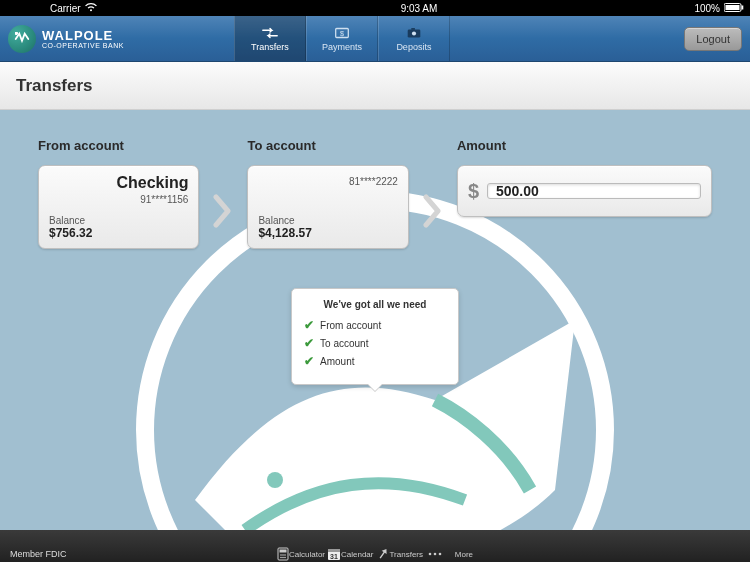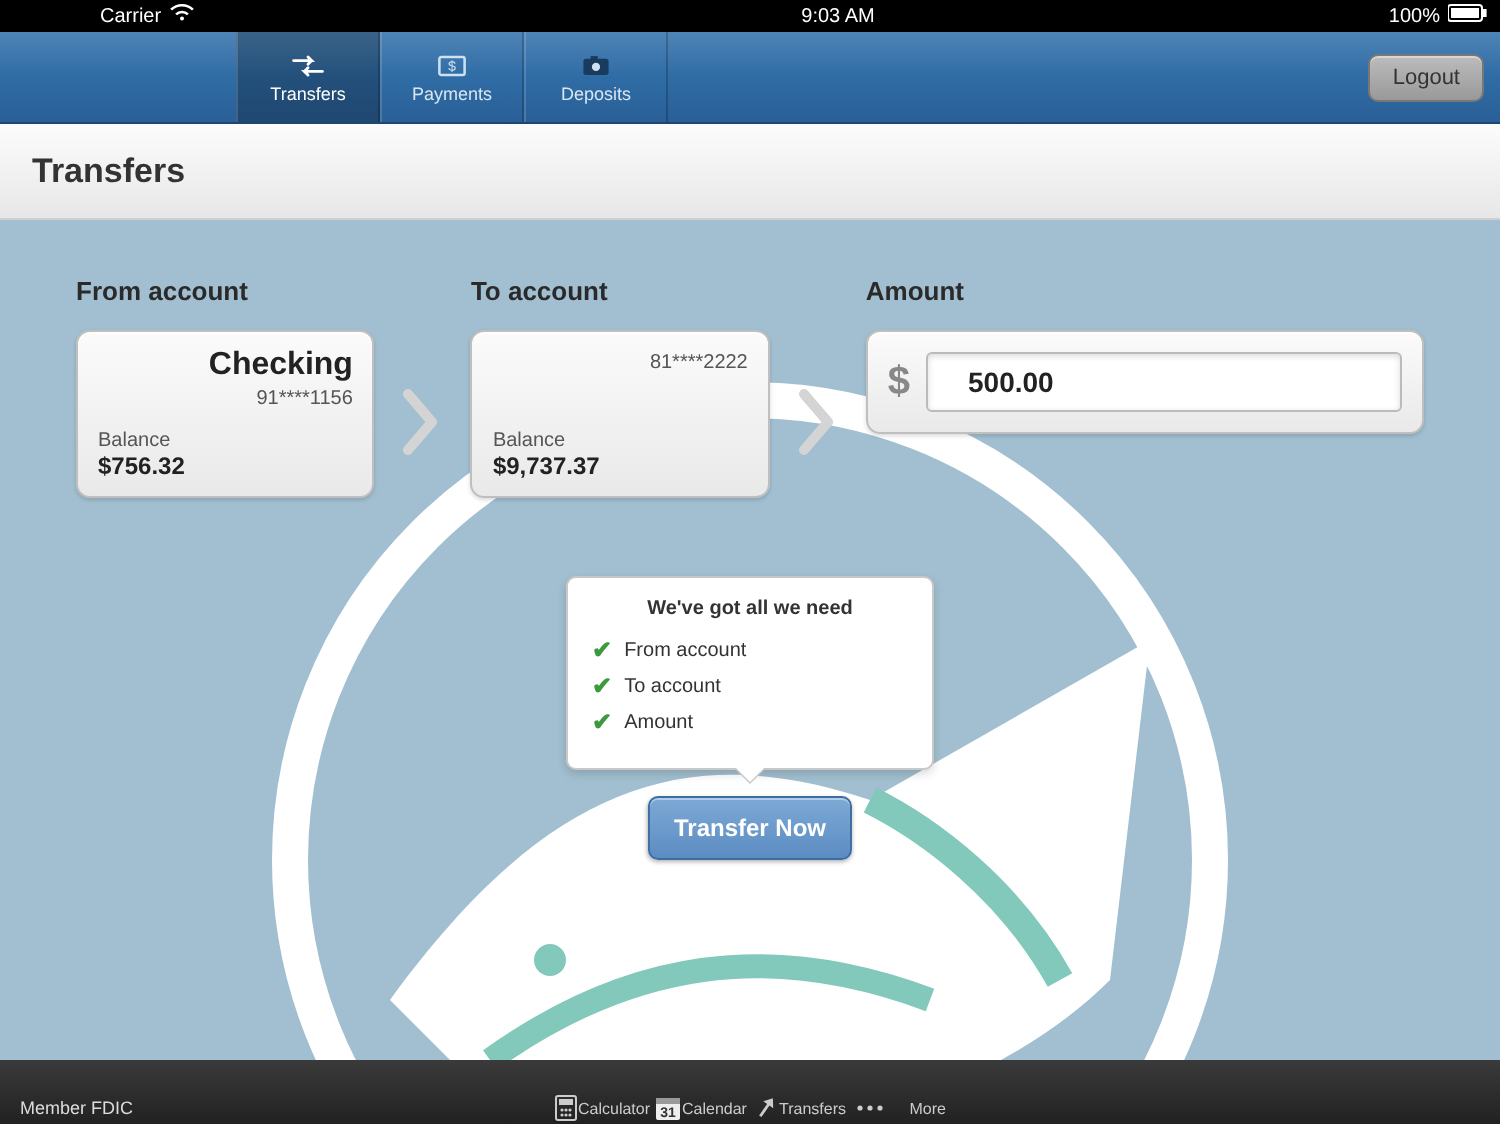--- a/index.html
+++ b/index.html
@@ -43,23 +43,23 @@
   .card .acct-name { text-align:right; font-size:16px; font-weight:bold; color:#222; }
   .card .acct-num { text-align:right; font-size:10px; color:#555; margin-top:2px;}
   .card .bal-label { position:absolute; bottom:22px; left:10px; font-size:10px; color:#555;}
   .card .bal-val { position:absolute; bottom:8px; left:10px; font-size:12px; font-weight:bold; color:#222;}
 
   .arrow { width:28px; display:flex; align-items:center; justify-content:center; margin-top:34px; }
   .arrow svg { width:22px; height:34px; }
 
   .amount-card { background:linear-gradient(#fbfbfb,#e9e9e9); border:1px solid #bfbfbf; border-radius:7px; height:52px; display:flex; align-items:center; padding:0 10px; gap:8px; box-shadow: 0 1px 2px rgba(0,0,0,.15), inset 0 1px 0 #fff;}
   .amount-card .dollar { font-size:20px; font-weight:bold; color:#888; }
-  .amount-card input { flex:1; height:30px; border:1px solid #bbb; border-radius:3px; padding:0 20px; font-size:14px; font-weight:bold; color:#222; box-shadow: inset 0 1px 3px rgba(0,0,0,.15); }
-
-  .confirm-box { position:absolute; left:50%; transform:translateX(-50%); top:178px; width:184px; background:#fff; border:1px solid #c8c8c8; border-radius:5px; padding:10px 12px 12px; box-shadow:0 2px 5px rgba(0,0,0,.15); z-index:3; }
+  .amount-card input { flex:1; height:16px; border:1px solid #bbb; border-radius:3px; padding:0 8px; font-size:14px; font-weight:bold; color:#222; box-shadow: inset 0 1px 3px rgba(0,0,0,.15); }
+
+  .confirm-box { position:absolute; left:50%; transform:translateX(-50%); top:178px; width:168px; background:#fff; border:1px solid #c8c8c8; border-radius:5px; padding:10px 12px 12px; box-shadow:0 2px 5px rgba(0,0,0,.15); z-index:3; }
   .confirm-box .cb-title { font-size:10px; font-weight:bold; text-align:center; color:#333; margin-bottom:8px; }
   .confirm-box .cb-row { font-size:10px; color:#333; display:flex; align-items:center; gap:6px; margin:4px 0;}
   .confirm-box .check { color:#3c9a3c; font-weight:bold; font-size:12px; }
   .confirm-box .tail { position:absolute; bottom:-7px; left:50%; transform:translateX(-50%); width:0; height:0; border-left:7px solid transparent; border-right:7px solid transparent; border-top:7px solid #fff; filter: drop-shadow(0 1px 0 #c8c8c8);}
 
   .transfer-btn { position:absolute; left:50%; transform:translateX(-50%); top:288px; background:linear-gradient(#7da9d5,#5b8cc2); color:#fff; font-size:12px; font-weight:bold; padding:8px 12px; border:1px solid #3e6da3; border-radius:5px; box-shadow: inset 0 1px 0 rgba(255,255,255,.4), 0 1px 2px rgba(0,0,0,.3); z-index:3; cursor:pointer;}
 
   
   .footer { height:48px; background:linear-gradient(#3a3a3a,#151515); display:flex; align-items:center; padding:0 10px; color:#ddd; font-size:9px; position:relative;}
   .footer .member { }
@@ -88,20 +88,31 @@
       <svg width="20" height="9" viewBox="0 0 20 9">
           <rect x="0" y="0.5" width="17" height="8" rx="1.5" fill="none" stroke="#fff"></rect>
           <rect x="1.5" y="2" width="14" height="5" fill="#fff"></rect>
           <rect x="17.5" y="2.5" width="1.8" height="4" fill="#fff"></rect>
         </svg>
     </span>
   </div>
 </div>
 
 <div class="header">
+  <div class="logo-wrap">
+    <div class="logo-circle">
+      <svg viewBox="0 0 20 20">
+          <path d="M3 10 L7 4 L10 12 L13 4 L17 10" stroke="#fff" stroke-width="2" fill="none" stroke-linecap="round"></path>
+        </svg>
+    </div>
+    <div class="logo-text">
+      <div class="l1">WALPOLE</div>
+      <div class="l2">CO-OPERATIVE BANK</div>
+    </div>
+  </div>
 
   <div class="nav">
     <div class="nav-item active">
       <span class="nav-icon">
           <svg width="20" height="14" viewBox="0 0 20 14">
             <path d="M2 4h10l-2-2m2 2-2 2M18 10H8l2 2m-2-2 2-2" stroke="#fff" stroke-width="1.6" fill="none" stroke-linecap="round"></path>
           </svg>
         </span>
       <span>Transfers</span>
     </div>
@@ -158,21 +169,21 @@
       <svg viewBox="0 0 22 34">
           <path d="M4 3 L16 17 L4 31" stroke="#d4d4d4" stroke-width="5" fill="none" stroke-linecap="round" stroke-linejoin="round"></path>
         </svg>
     </div>
 
     <div class="col">
       <h2>To account</h2>
       <div class="card">
         <div class="acct-num">81****2222</div>
         <div class="bal-label">Balance</div>
-        <div class="bal-val">$9,737.37</div>
+        <div class="bal-val">$4,128.57</div>
       </div>
     </div>
 
     <div class="arrow">
       <svg viewBox="0 0 22 34">
           <path d="M4 3 L16 17 L4 31" stroke="#d4d4d4" stroke-width="5" fill="none" stroke-linecap="round" stroke-linejoin="round"></path>
         </svg>
     </div>
 
     <div class="col">
@@ -194,21 +205,20 @@
         <span class="check">✔</span>
         <span>To account</span>
       </div>
     <div class="cb-row">
         <span class="check">✔</span>
         <span>Amount</span>
       </div>
     <div class="tail"></div>
   </div>
 
-  <button class="transfer-btn">Transfer Now</button>
 </div>
 
 <div class="footer">
   <span class="member">Member FDIC</span>
   <div class="footer-tools">
     <div class="ft-item">
       <span class="ft-icon">
           <svg width="12" height="14" viewBox="0 0 12 14">
             <rect x="1" y="1" width="10" height="12" rx="1" fill="none" stroke="#ccc"></rect>
             <rect x="2.5" y="2.5" width="7" height="3" fill="#ccc"></rect>

